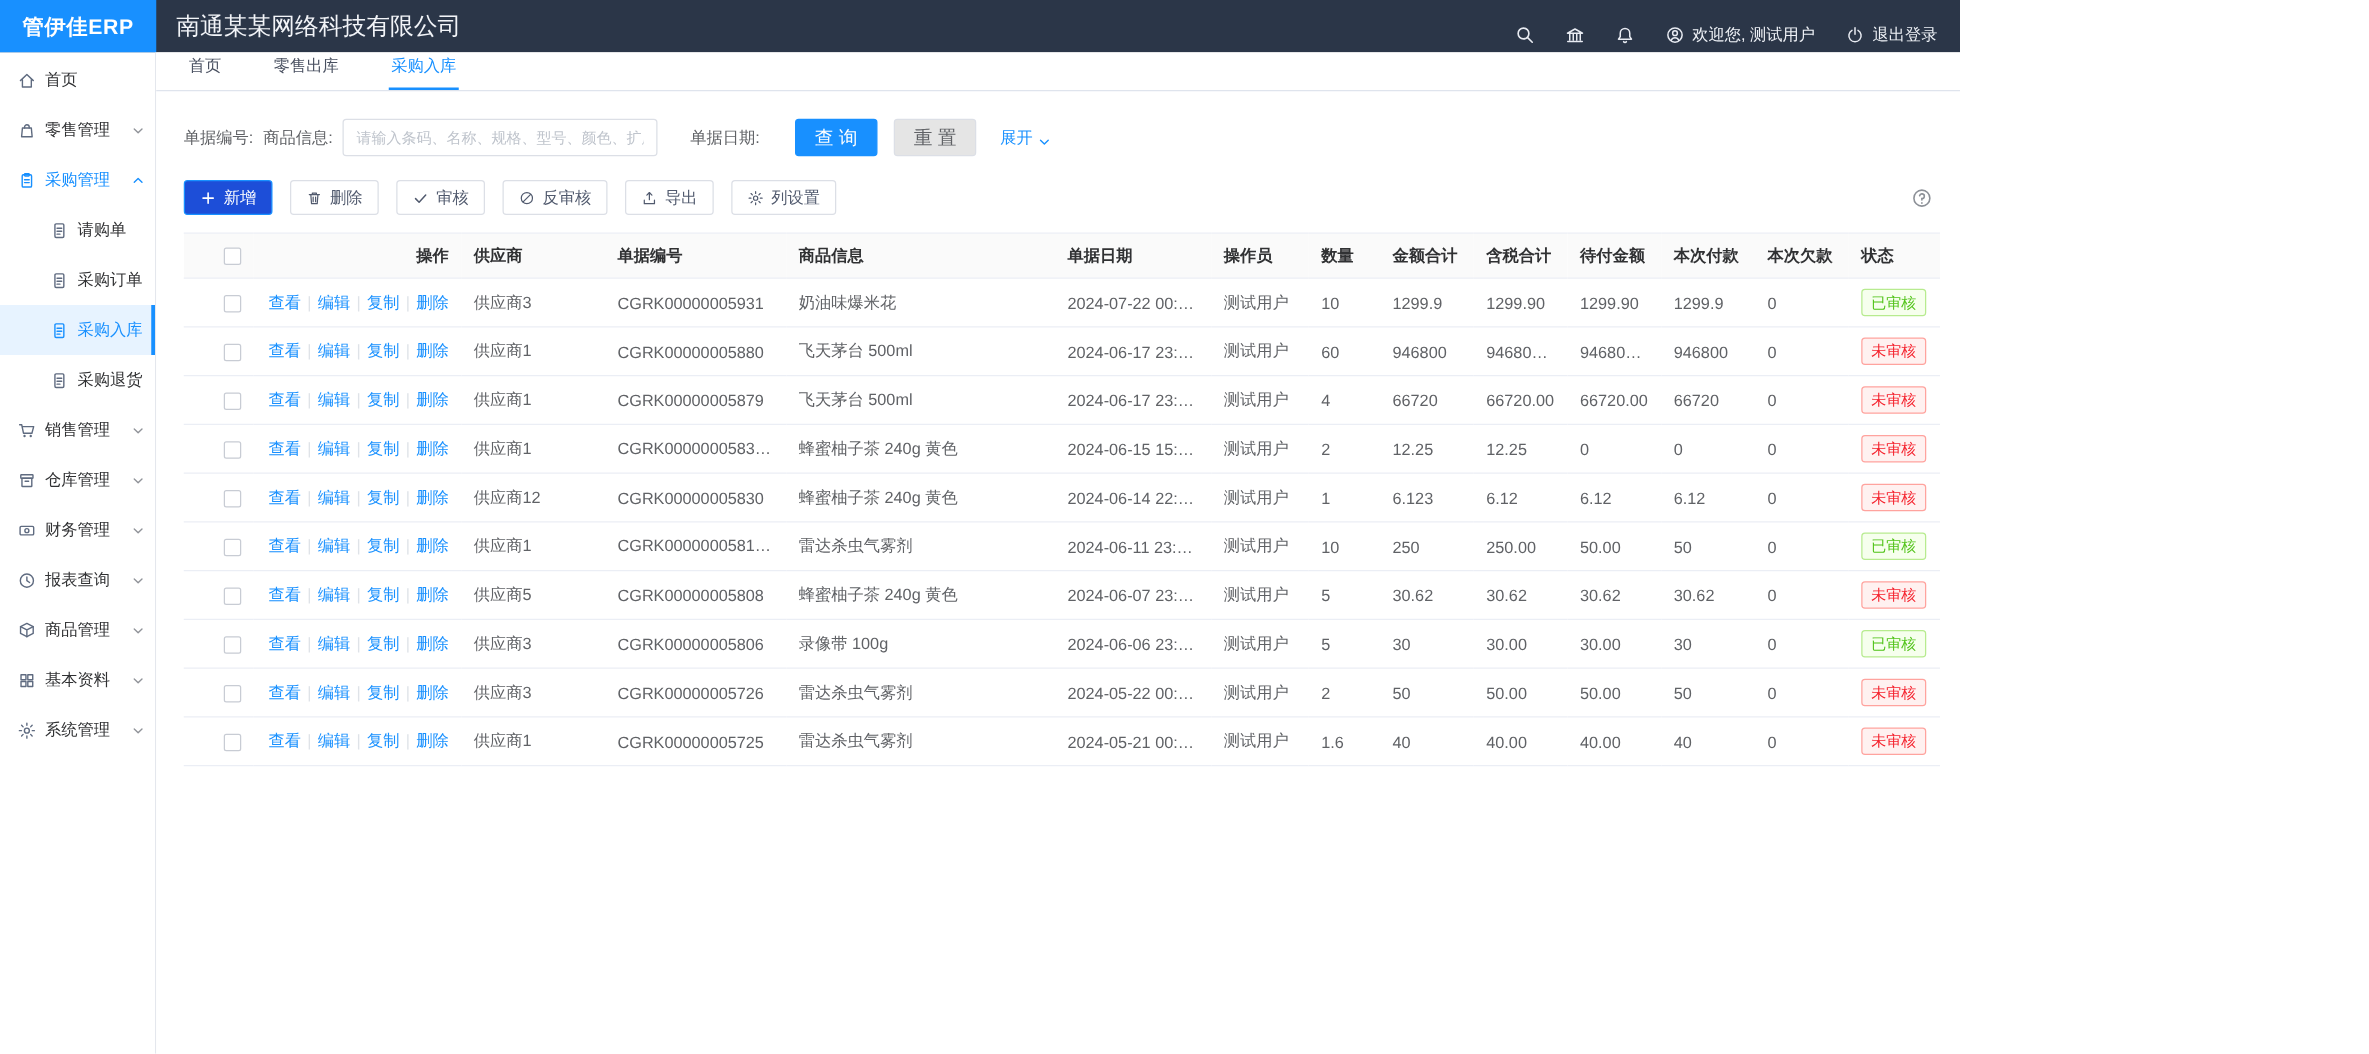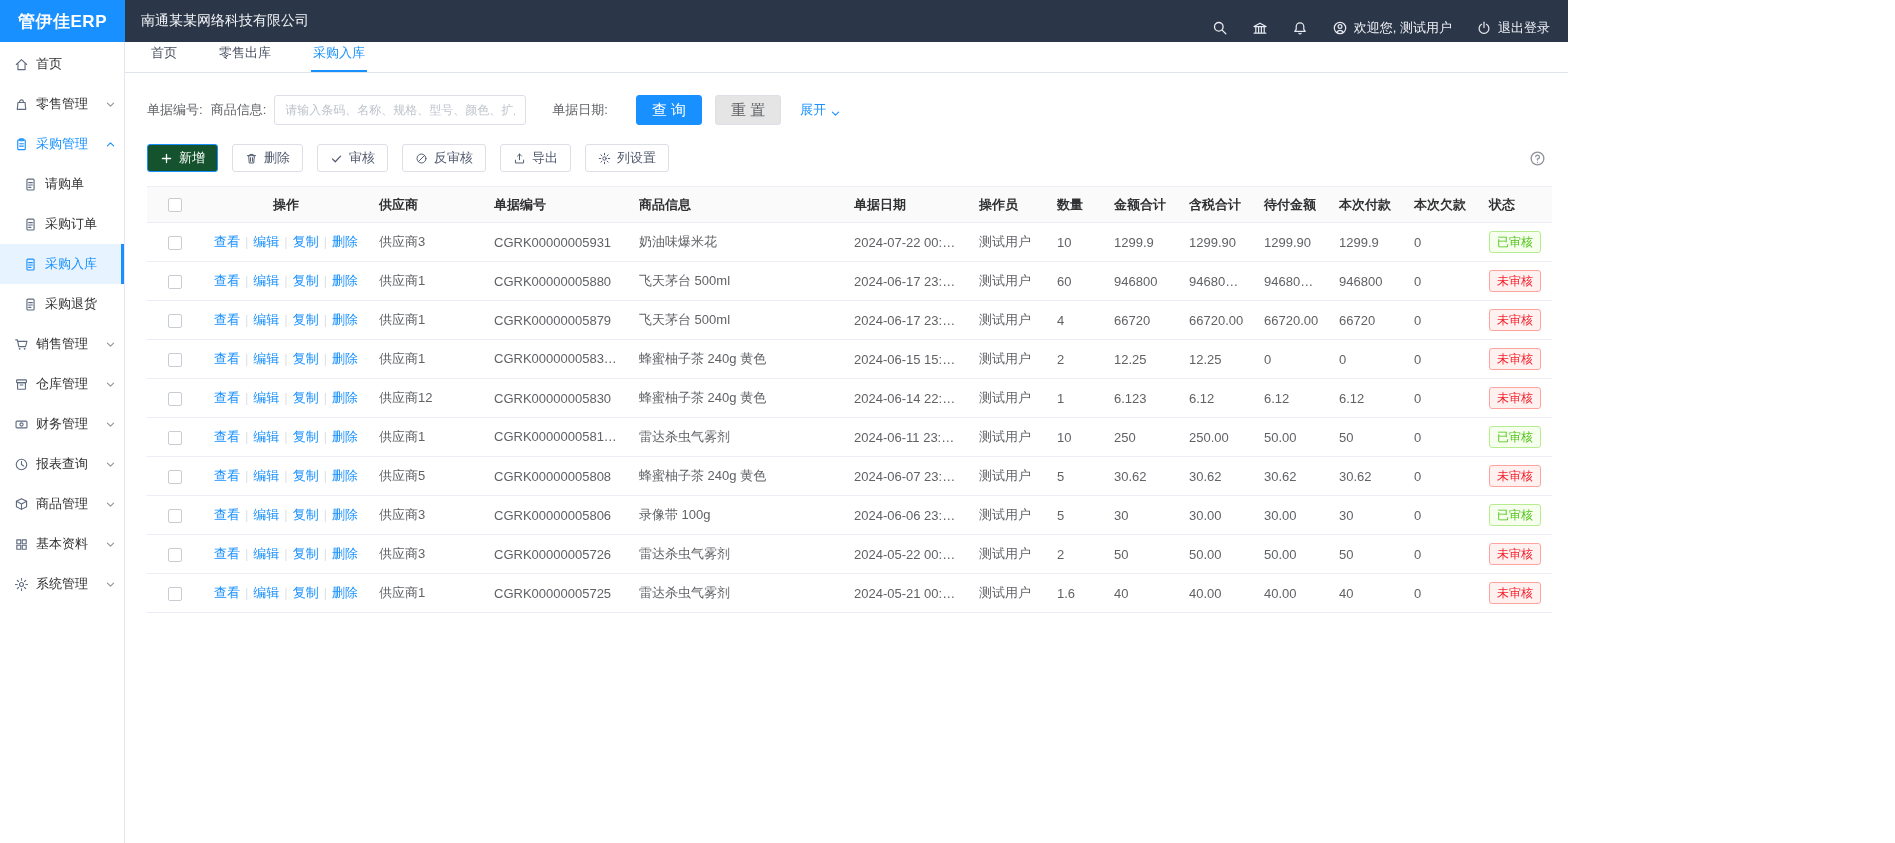--- a/index.html
+++ b/index.html
@@ -4,35 +4,35 @@
 <style>
   * { box-sizing: border-box; }
   html,body { margin:0; padding:0; background:#ffffff; }
   body { font-family:"Liberation Sans","DejaVu Sans",sans-serif; color:#303133; font-size:13px; }
   .app { width:1568px; min-height:843px; background:#fff; }
 
   
   .topbar { display:flex; align-items:center; height:42px; background:#2b3648; color:#fff; }
   .logo { width:125px; height:42px; background:#1890ff; color:#fff; display:flex; align-items:center; justify-content:center;
           font-size:17px; font-weight:bold; letter-spacing:.5px; flex:none; }
-  .company { margin-left:16px; font-size:14px; color:#f2f4f8; }
+  .company { margin-left:16px; font-size:19px; color:#f2f4f8; }
   .topbar-right { margin-left:auto; display:flex; align-items:center; gap:24px; padding-right:18px; font-size:13px; color:#eef1f6;margin-top:13px; }
   .hicon { width:16px; height:16px; display:flex; color:#e8ebf2; }
   .hicon svg { width:100%; height:100%; }
   .topbar-group { display:flex; align-items:center; gap:6px; cursor:pointer; }
 
   
   .layout { display:flex; min-height:801px; align-items:stretch; }
   .sidebar { width:125px; flex:none; background:#fff; border-right:1px solid #e4e7ed; padding-top:2px; }
   .side-item { height:40px; display:flex; align-items:center; padding:0 8px 0 14px; color:#303133; cursor:pointer; position:relative; font-size:13px; }
   .side-item .micon { width:15px; height:15px; margin-right:7px; color:#5f6b80; display:flex; flex:none; }
   .side-item .micon svg { width:100%; height:100%; }
   .side-item .arrow { margin-left:auto; width:11px; height:11px; color:#909399; display:flex; }
   .side-item .arrow svg { width:100%; height:100%; }
-  .side-item.sub { padding-left:23px; }
+  .side-item.sub { padding-left:40px; }
   .side-item.active-parent { color:#1890ff; }
   .side-item.active-parent .micon { color:#1890ff; }
   .side-item.active-parent .arrow { color:#1890ff; }
   .side-item.selected { background:#e7f3ff; color:#1890ff; }
   .side-item.selected .micon { color:#1890ff; }
   .side-item.selected::after { content:""; position:absolute; right:0; top:0; bottom:0; width:3px; background:#1890ff; }
 
   .main { flex:1; display:flex; flex-direction:column; background:#fff; min-width:0; }
 
   
@@ -60,31 +60,31 @@
   .reset-btn { margin-left:13px; }
   .expand-link { margin-left:19px; color:#1890ff; display:flex; align-items:flex-end; gap:4px; cursor:pointer; }
   .expand-link .carrow { width:11px; height:11px; display:flex; }
   .expand-link .carrow svg { width:100%; height:100%; }
 
   .toolbar-row { margin-top:19px; display:flex; align-items:center; }
   .tbtn { height:28px; display:inline-flex; align-items:center; gap:6px; border:1px solid #dcdfe6; background:#fff;
           border-radius:3px; padding:0 12px; font-size:13px; color:#515a6e; margin-right:14px; cursor:pointer; font-family:inherit; }
   .tbtn .bicon { width:13px; height:13px; display:flex; }
   .tbtn .bicon svg { width:100%; height:100%; }
-  .tbtn-primary { background:#14532d; border-color:#1890ff; color:#fff; }
+  .tbtn-primary { background:#1d4ed8; border-color:#1890ff; color:#fff; }
   .help-icon { margin-left:auto; width:17px; height:17px; color:#8c9097; display:flex; cursor:pointer; }
   .help-icon svg { width:100%; height:100%; }
 
   
   table.grid { margin-top:14px; width:1405px; border-collapse:collapse; table-layout:fixed; font-size:13px; color:#606266; }
   .grid thead th { height:36px; background:#fafafa; border-top:1px solid #ebeef5; border-bottom:1px solid #ebeef5;
                    font-weight:bold; color:#303133; text-align:left; padding:0 10px; white-space:nowrap; overflow:hidden; }
   .grid tbody td { height:39px; border-bottom:1px solid #ebeef5; padding:0 10px; white-space:nowrap; overflow:hidden;
                    text-overflow:ellipsis; }
-  .grid .center { text-align:center; }
+  .grid .center { text-align:right; }
   .checkbox { width:14px; height:14px; border:1px solid #c8ccd4; border-radius:2px; display:inline-block; background:#fff;
               vertical-align:middle; cursor:pointer; }
   .link { color:#1890ff; cursor:pointer; text-decoration:none; }
   .sep { color:#dfe3e8; margin:0 5px; }
   .badge { display:inline-block; padding:0 7px; font-size:12px; border-radius:3px; line-height:20px; }
   .badge.approved { color:#52c41a; background:#f6ffed; border:1px solid #b7eb8f; }
   .badge.pending  { color:#f5222d; background:#fff1f0; border:1px solid #ffa39e; }
 
   
   .pagination { width:1405px; margin-top:14px; display:flex; align-items:center; justify-content:flex-end; gap:10px;

